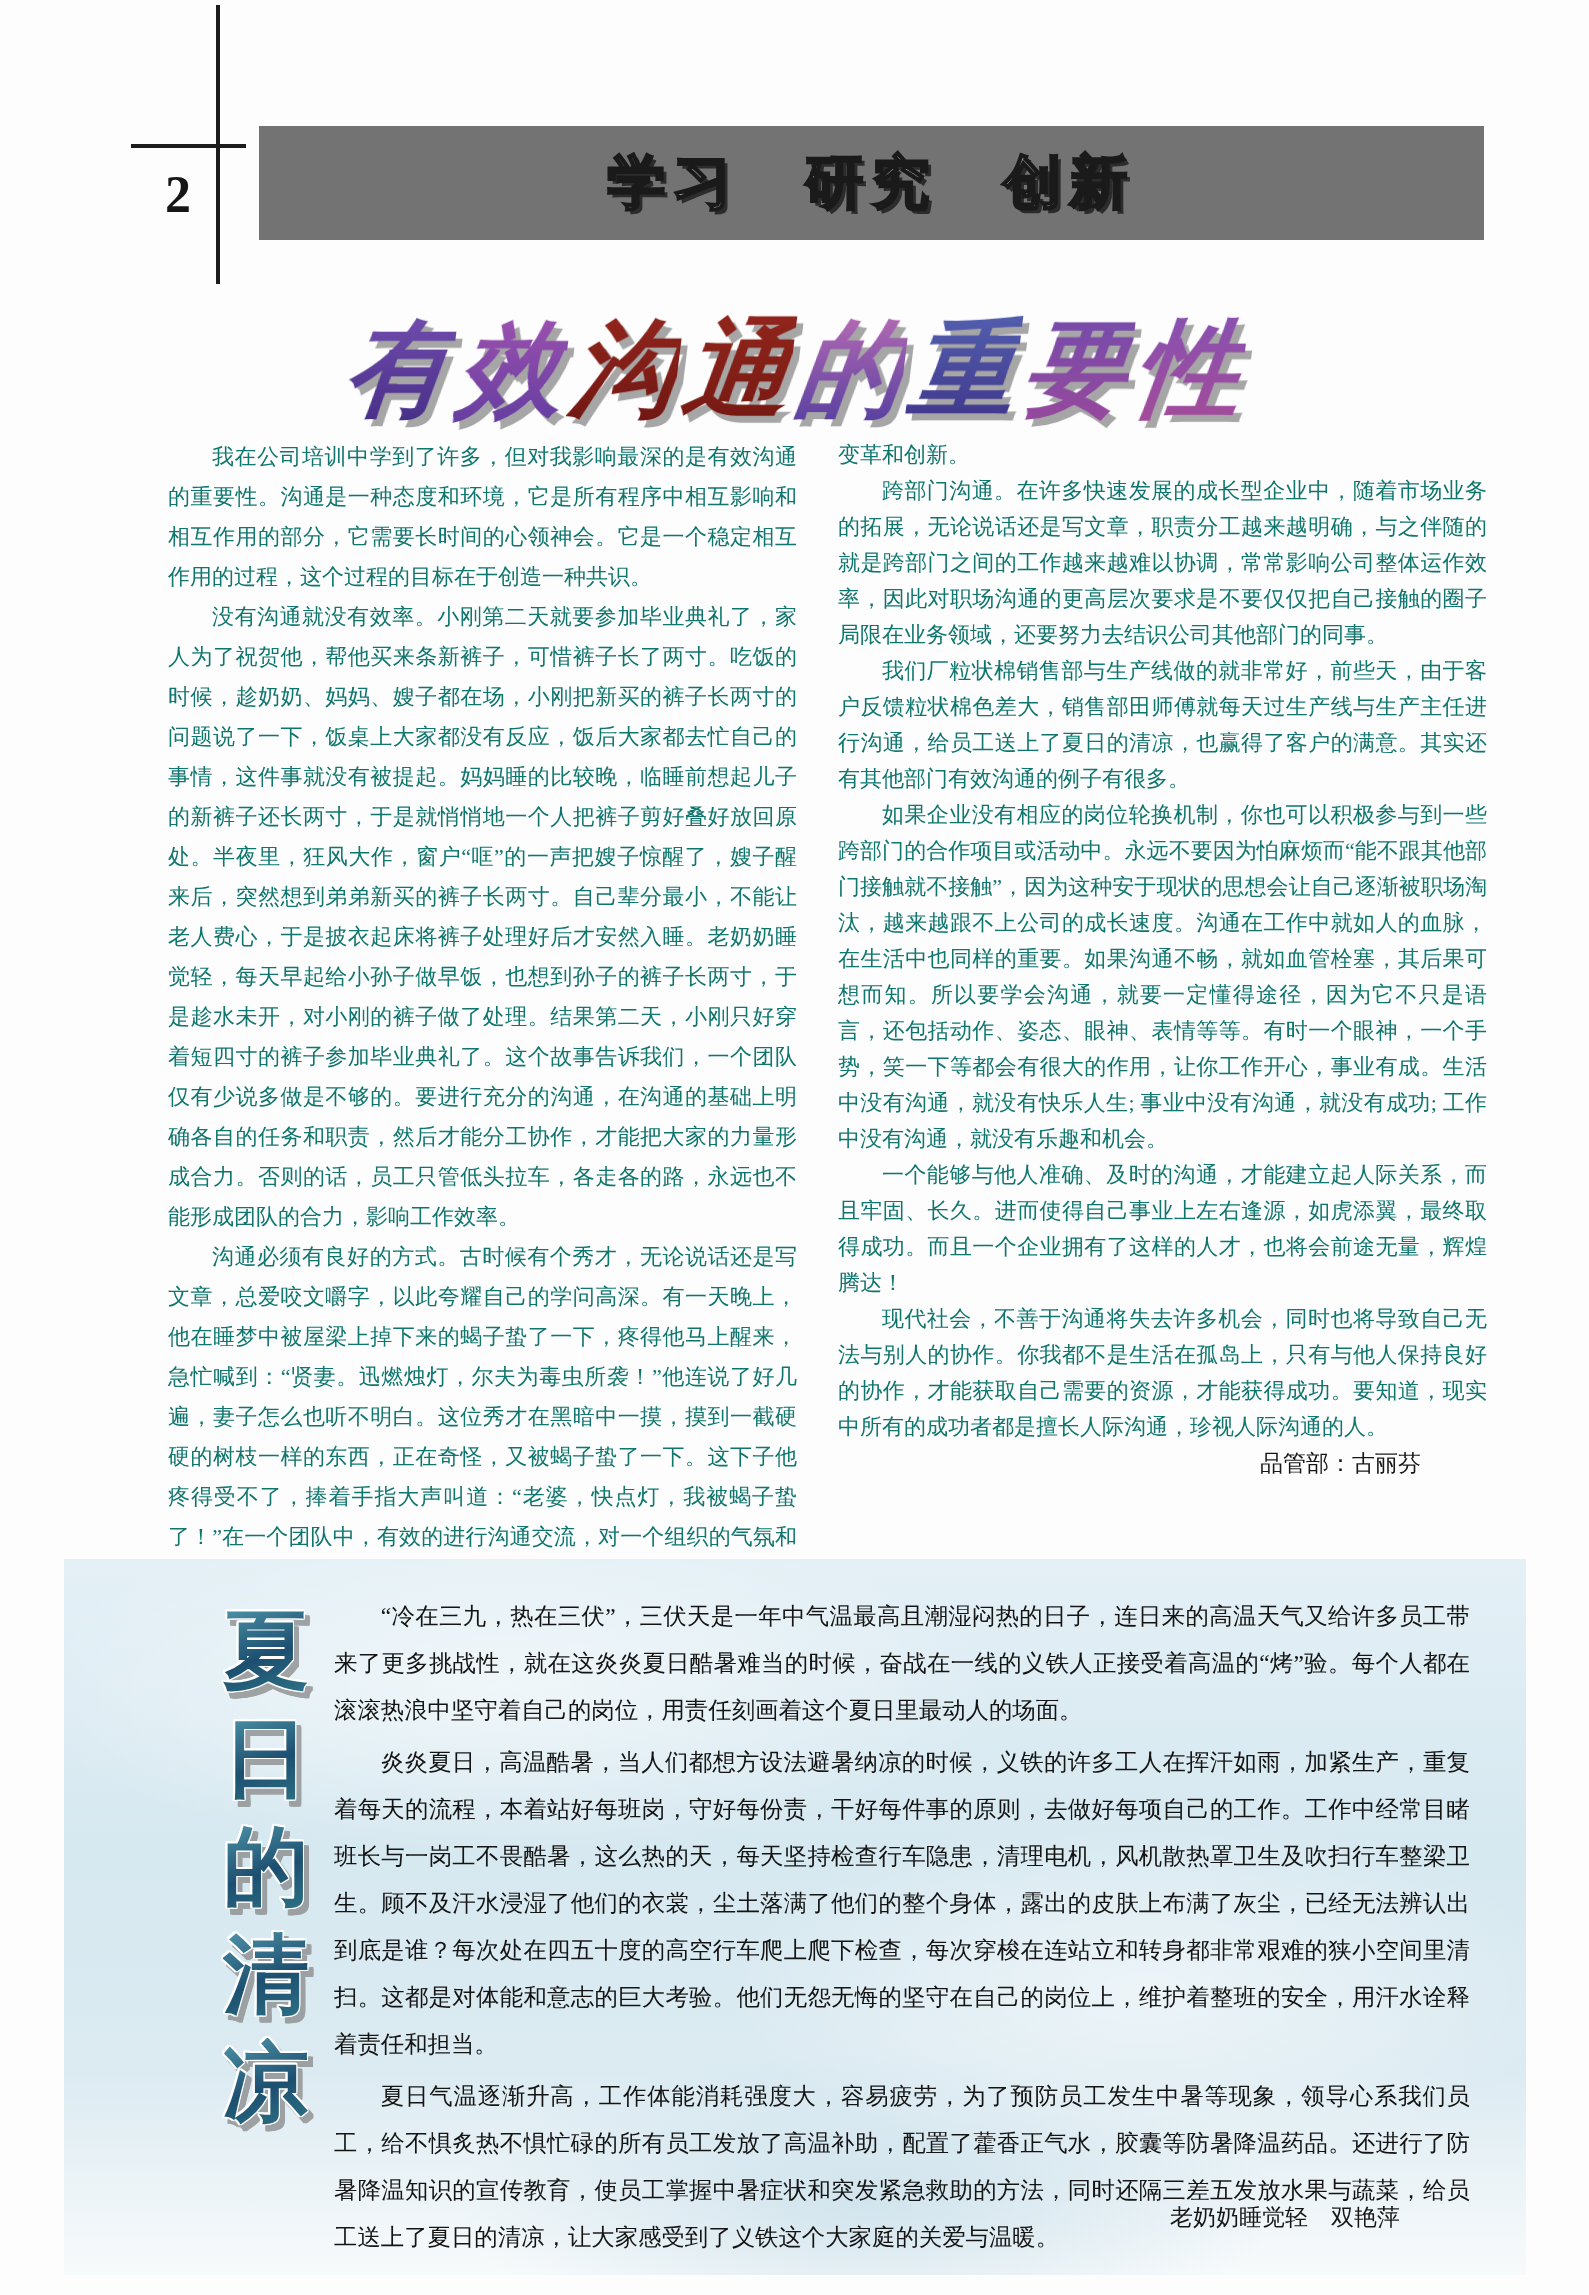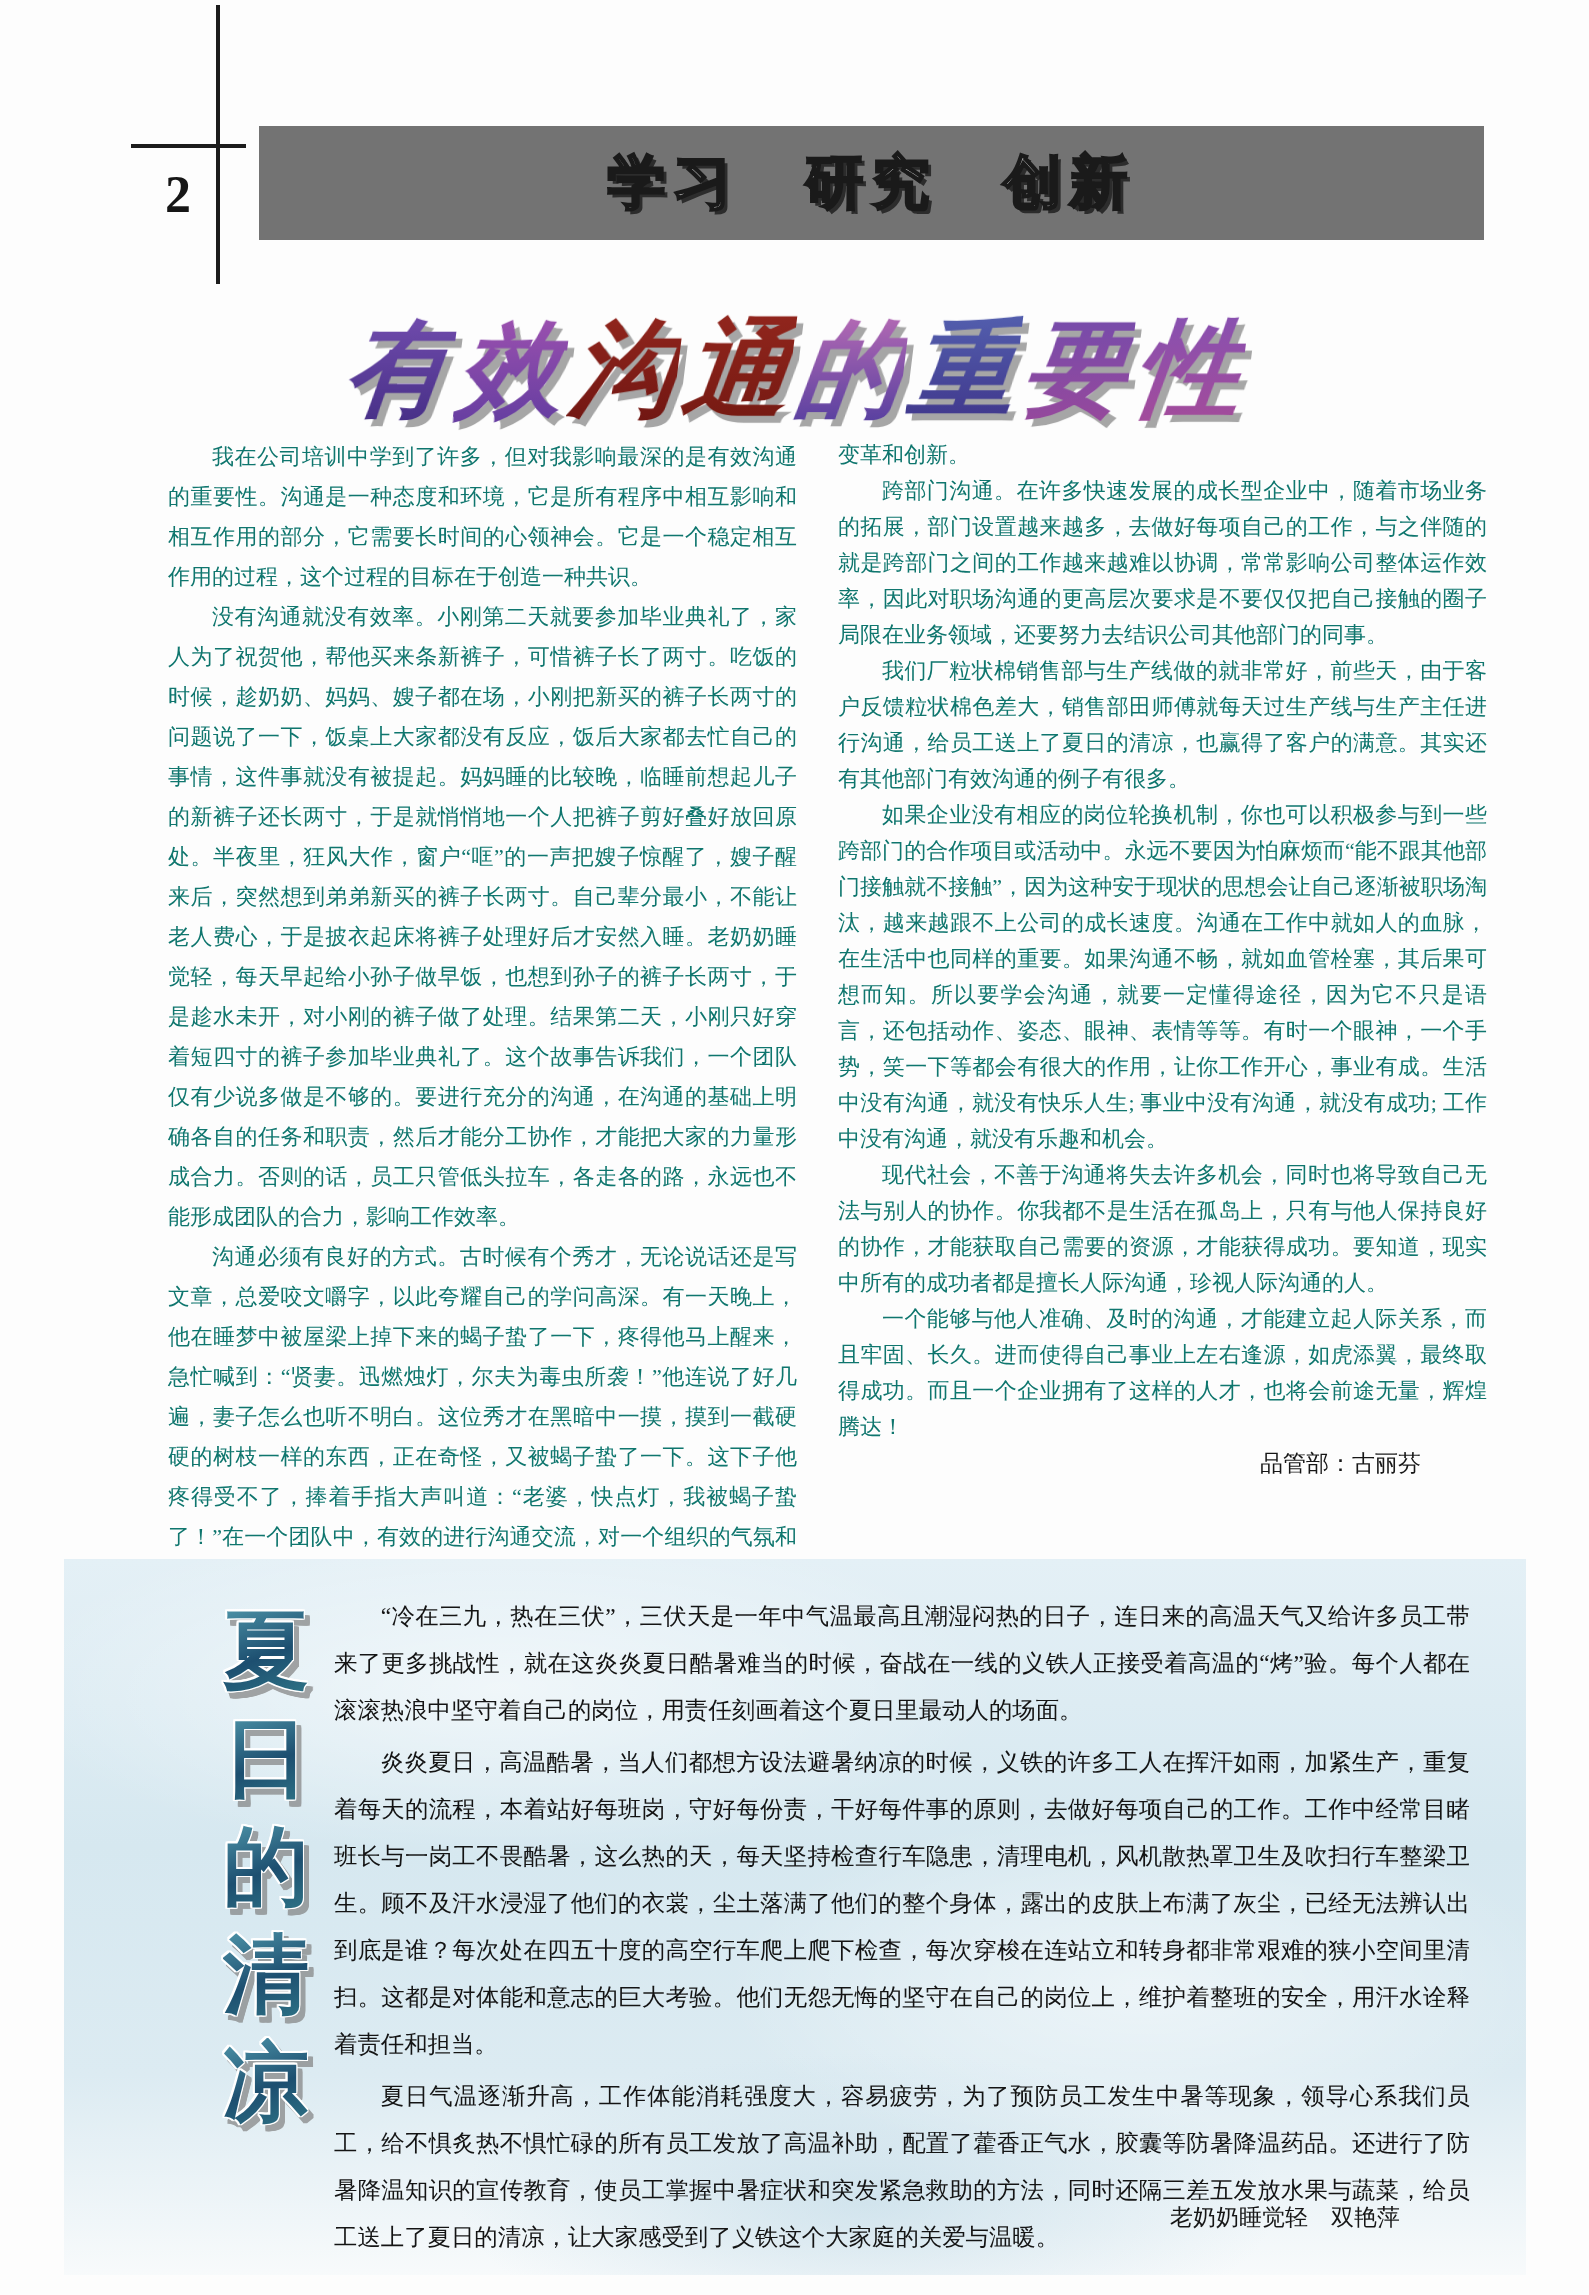--- a/index.html
+++ b/index.html
@@ -71,25 +71,25 @@
   <div class="article-title"><span class="tchar" style="background-image: linear-gradient(178deg, rgb(122, 82, 181), rgb(63, 42, 128));">有</span><span class="tchar" style="background-image: linear-gradient(178deg, rgb(168, 85, 178), rgb(91, 58, 158));">效</span><span class="tchar" style="background-image: linear-gradient(178deg, rgb(151, 40, 31), rgb(107, 20, 16));">沟</span><span class="tchar" style="background-image: linear-gradient(178deg, rgb(151, 40, 31), rgb(112, 23, 16));">通</span><span class="tchar" style="background-image: linear-gradient(178deg, rgb(200, 115, 184), rgb(71, 56, 156));">的</span><span class="tchar" style="background-image: linear-gradient(178deg, rgb(87, 103, 181), rgb(60, 47, 133));">重</span><span class="tchar" style="background-image: linear-gradient(178deg, rgb(111, 76, 174), rgb(156, 72, 153));">要</span><span class="tchar" style="background-image: linear-gradient(178deg, rgb(130, 82, 181), rgb(168, 74, 150));">性</span></div>
 
   <div class="col col-left">
       <p class="para">我在公司培训中学到了许多，但对我影响最深的是有效沟通的重要性。沟通是一种态度和环境，它是所有程序中相互影响和相互作用的部分，它需要长时间的心领神会。它是一个稳定相互作用的过程，这个过程的目标在于创造一种共识。</p>
       <p class="para">没有沟通就没有效率。小刚第二天就要参加毕业典礼了，家人为了祝贺他，帮他买来条新裤子，可惜裤子长了两寸。吃饭的时候，趁奶奶、妈妈、嫂子都在场，小刚把新买的裤子长两寸的问题说了一下，饭桌上大家都没有反应，饭后大家都去忙自己的事情，这件事就没有被提起。妈妈睡的比较晚，临睡前想起儿子的新裤子还长两寸，于是就悄悄地一个人把裤子剪好叠好放回原处。半夜里，狂风大作，窗户“哐”的一声把嫂子惊醒了，嫂子醒来后，突然想到弟弟新买的裤子长两寸。自己辈分最小，不能让老人费心，于是披衣起床将裤子处理好后才安然入睡。老奶奶睡觉轻，每天早起给小孙子做早饭，也想到孙子的裤子长两寸，于是趁水未开，对小刚的裤子做了处理。结果第二天，小刚只好穿着短四寸的裤子参加毕业典礼了。这个故事告诉我们，一个团队仅有少说多做是不够的。要进行充分的沟通，在沟通的基础上明确各自的任务和职责，然后才能分工协作，才能把大家的力量形成合力。否则的话，员工只管低头拉车，各走各的路，永远也不能形成团队的合力，影响工作效率。</p>
       <p class="para">沟通必须有良好的方式。古时候有个秀才，无论说话还是写文章，总爱咬文嚼字，以此夸耀自己的学问高深。有一天晚上，他在睡梦中被屋梁上掉下来的蝎子蛰了一下，疼得他马上醒来，急忙喊到：“贤妻。迅燃烛灯，尔夫为毒虫所袭！”他连说了好几遍，妻子怎么也听不明白。这位秀才在黑暗中一摸，摸到一截硬硬的树枝一样的东西，正在奇怪，又被蝎子蛰了一下。这下子他疼得受不了，捧着手指大声叫道：“老婆，快点灯，我被蝎子蛰了！”在一个团队中，有效的进行沟通交流，对一个组织的气氛和生产能力会产生有益且积极地影响，如果没有默契的交流和沟通，就不能达成共识，也不可能发挥团队的绩效，更不能实现任何大的</p>
     </div>
 
   <div class="col col-right">
       <p class="para noindent">变革和创新。</p>
-      <p class="para">跨部门沟通。在许多快速发展的成长型企业中，随着市场业务的拓展，部门设置越来越多，去做好每项自己的工作，与之伴随的就是跨部门之间的工作越来越难以协调，常常影响公司整体运作效率，因此对职场沟通的更高层次要求是不要仅仅把自己接触的圈子局限在业务领域，还要努力去结识公司其他部门的同事。</p>
+      <p class="para">跨部门沟通。在许多快速发展的成长型企业中，随着市场业务的拓展，无论说话还是写文章，职责分工越来越明确，与之伴随的就是跨部门之间的工作越来越难以协调，常常影响公司整体运作效率，因此对职场沟通的更高层次要求是不要仅仅把自己接触的圈子局限在业务领域，还要努力去结识公司其他部门的同事。</p>
       <p class="para">我们厂粒状棉销售部与生产线做的就非常好，前些天，由于客户反馈粒状棉色差大，销售部田师傅就每天过生产线与生产主任进行沟通，给员工送上了夏日的清凉，也赢得了客户的满意。其实还有其他部门有效沟通的例子有很多。</p>
       <p class="para">如果企业没有相应的岗位轮换机制，你也可以积极参与到一些跨部门的合作项目或活动中。永远不要因为怕麻烦而“能不跟其他部门接触就不接触”，因为这种安于现状的思想会让自己逐渐被职场淘汰，越来越跟不上公司的成长速度。沟通在工作中就如人的血脉，在生活中也同样的重要。如果沟通不畅，就如血管栓塞，其后果可想而知。所以要学会沟通，就要一定懂得途径，因为它不只是语言，还包括动作、姿态、眼神、表情等等。有时一个眼神，一个手势，笑一下等都会有很大的作用，让你工作开心，事业有成。生活中没有沟通，就没有快乐人生; 事业中没有沟通，就没有成功; 工作中没有沟通，就没有乐趣和机会。</p>
+      <p class="para">一个能够与他人准确、及时的沟通，才能建立起人际关系，而且牢固、长久。进而使得自己事业上左右逢源，如虎添翼，最终取得成功。而且一个企业拥有了这样的人才，也将会前途无量，辉煌腾达！</p>
       <p class="para">现代社会，不善于沟通将失去许多机会，同时也将导致自己无法与别人的协作。你我都不是生活在孤岛上，只有与他人保持良好的协作，才能获取自己需要的资源，才能获得成功。要知道，现实中所有的成功者都是擅长人际沟通，珍视人际沟通的人。</p>
-      <p class="para">一个能够与他人准确、及时的沟通，才能建立起人际关系，而且牢固、长久。进而使得自己事业上左右逢源，如虎添翼，最终取得成功。而且一个企业拥有了这样的人才，也将会前途无量，辉煌腾达！</p>
     </div>
 
   <div class="byline-article">品管部：古丽芬</div>
 
   <div class="summer-panel">
     <div class="summer-title">
         <span class="schar">夏</span>
         <span class="schar">日</span>
         <span class="schar">的</span>
         <span class="schar">清</span>

